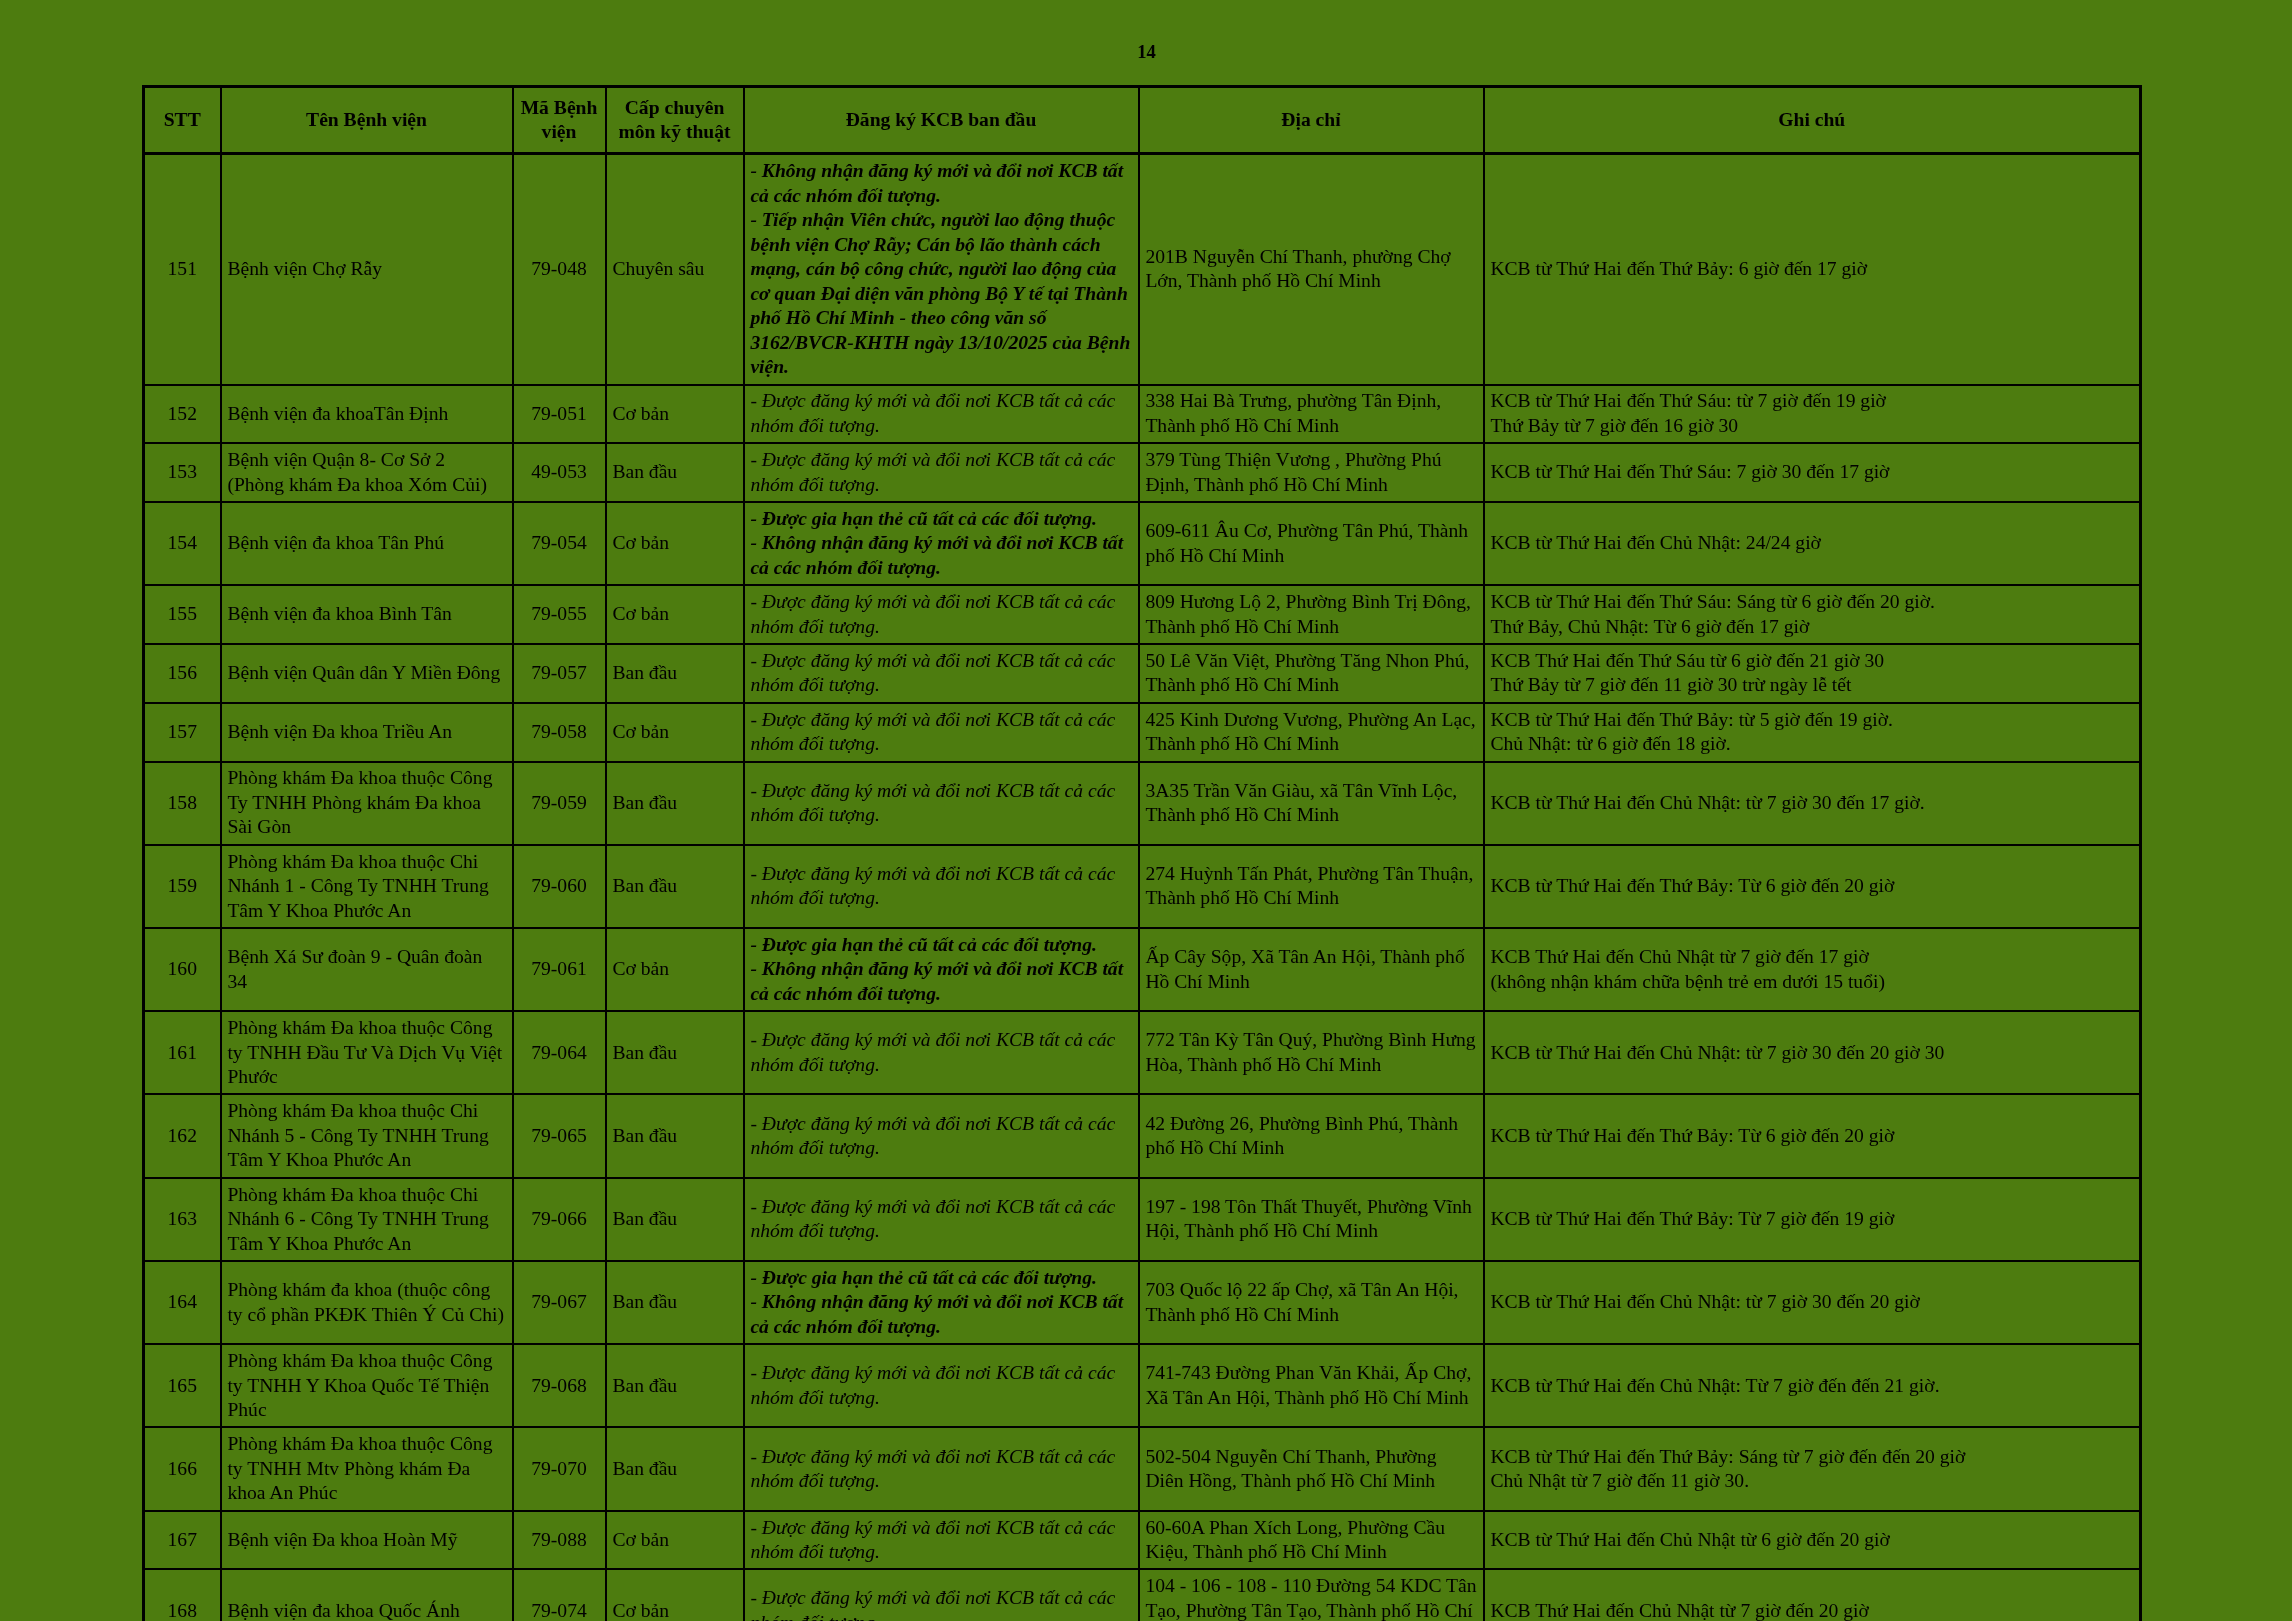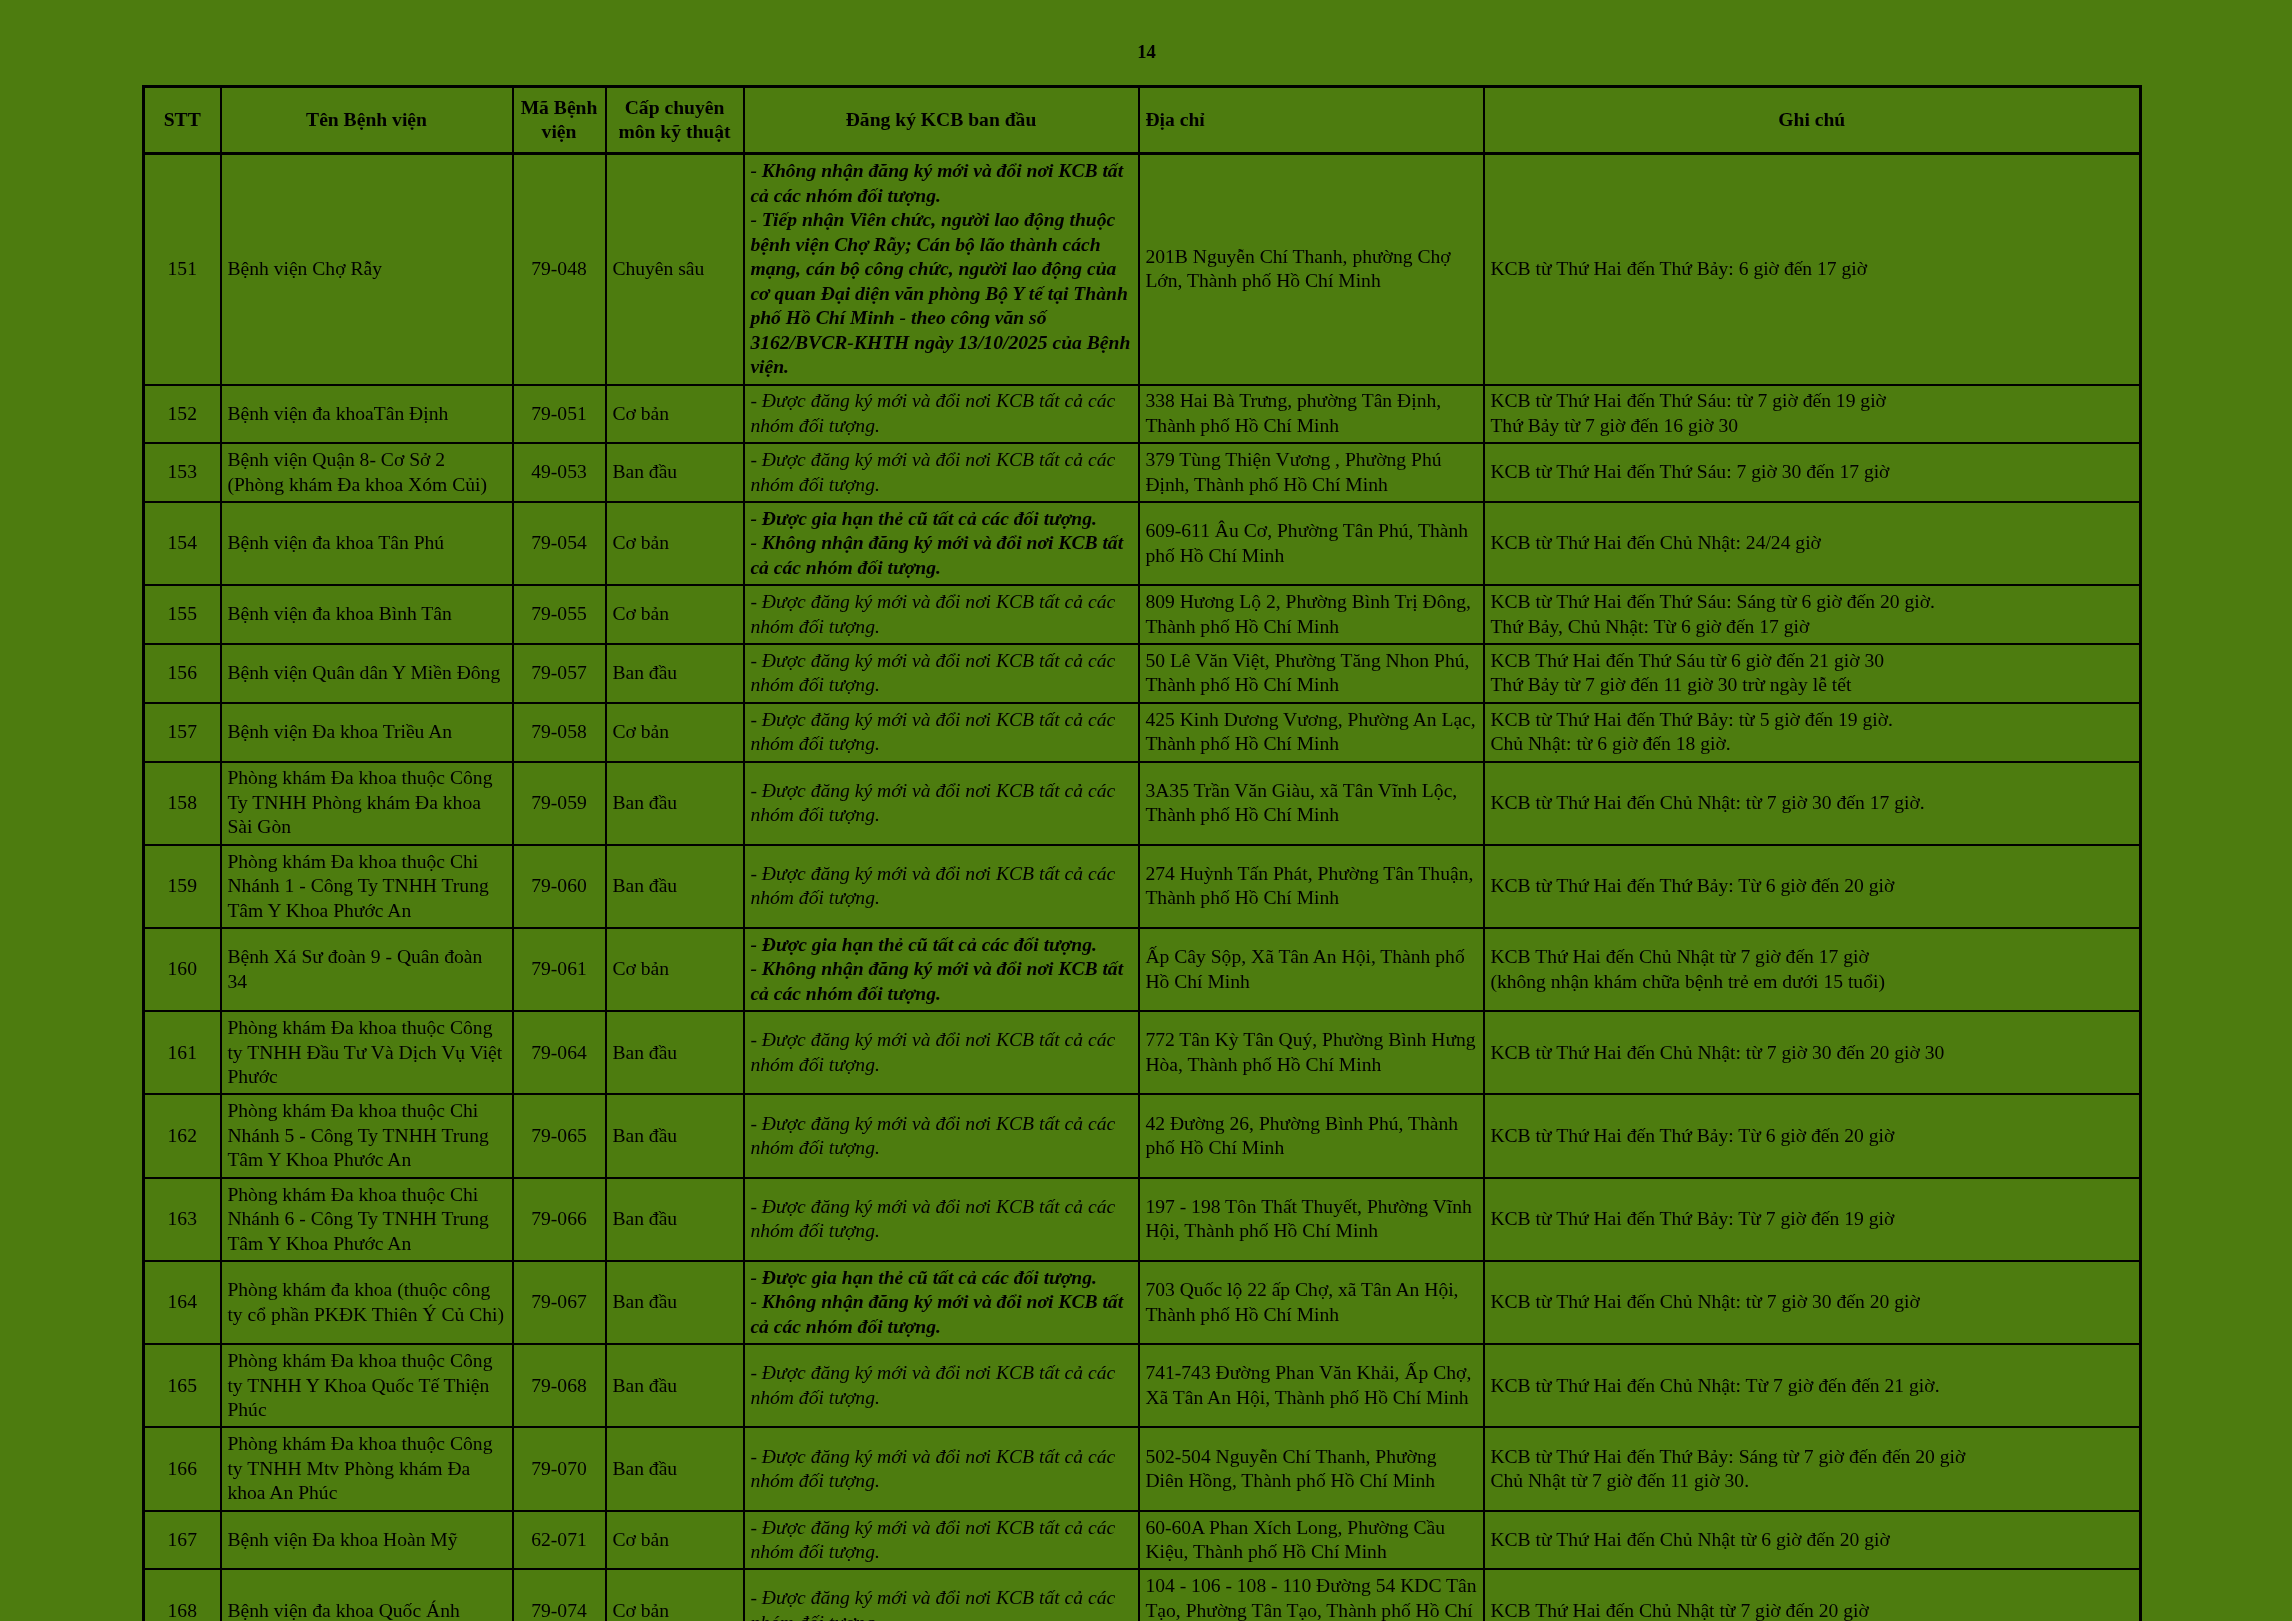--- a/index.html
+++ b/index.html
@@ -40,21 +40,21 @@
     padding: 3.9px 5.9px;
     vertical-align: middle;
     overflow: hidden;
   }
   .doc-table thead th {
     font-weight: bold;
     text-align: center;
     height: 57px;
     border-bottom-width: 3.9px;
   }
-  .doc-table thead th.h-address { text-align: left; }
+  .doc-table thead th.h-address { text-align: center; }
   td.c-stt  { text-align: center; }
   td.c-name { text-align: left; }
   td.c-code { text-align: center; }
   td.c-level{ text-align: left; }
   td.c-kcb  { text-align: left; font-style: italic; }
   td.c-kcb.bold { font-weight: bold; }
   td.c-address { text-align: left; }
   td.c-notes   { text-align: left; }
 </style>
 </head>
@@ -299,21 +299,21 @@
           </td>
           <td class="c-address">502-504 Nguyễn Chí Thanh, Phường Diên Hồng, Thành phố Hồ Chí Minh</td>
           <td class="c-notes">
             <div>KCB từ Thứ Hai đến Thứ Bảy: Sáng từ 7 giờ đến đến 20 giờ</div>
             <div>Chủ Nhật từ 7 giờ đến 11 giờ 30.</div>
           </td>
         </tr>
         <tr>
           <td class="c-stt">167</td>
           <td class="c-name">Bệnh viện Đa khoa Hoàn Mỹ</td>
-          <td class="c-code">62-071</td>
+          <td class="c-code">79-088</td>
           <td class="c-level">Cơ bản</td>
           <td class="c-kcb">
             <div>- Được đăng ký mới và đổi nơi KCB tất cả các nhóm đối tượng.</div>
           </td>
           <td class="c-address">60-60A Phan Xích Long, Phường Cầu Kiệu, Thành phố Hồ Chí Minh</td>
           <td class="c-notes">
             <div>KCB từ Thứ Hai đến Chủ Nhật từ 6 giờ đến 20 giờ</div>
           </td>
         </tr>
         <tr>

